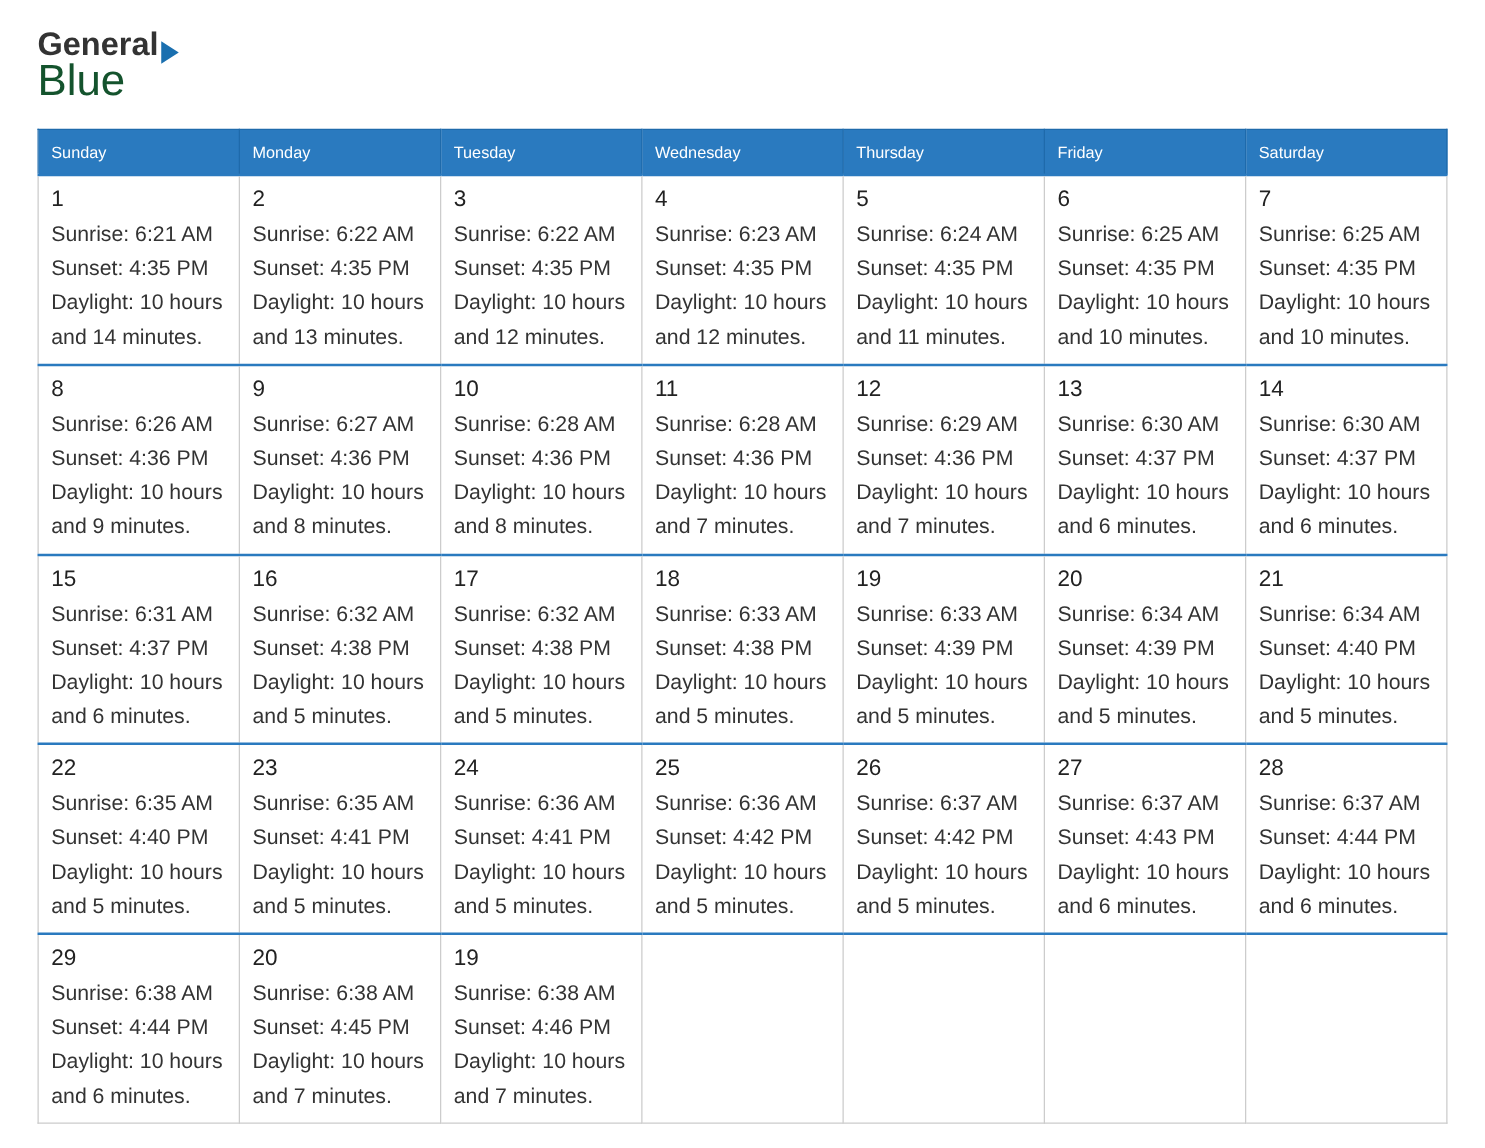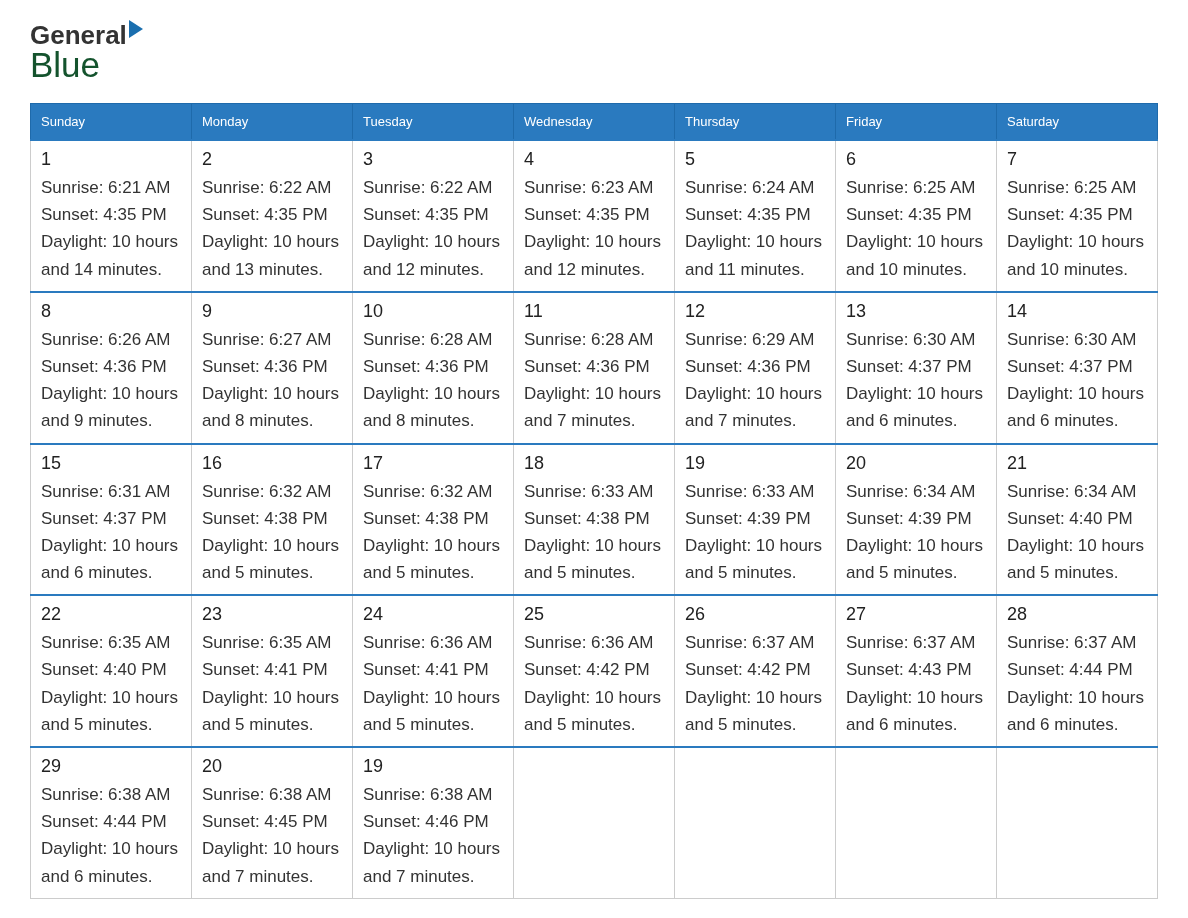--- a/index.html
+++ b/index.html
@@ -77,21 +77,21 @@
     }
     .empty-cell {
       background: #fff;
     }
   </style>
 </head>
 <body>
 
 <div class="header-area">
   <div class="logo">
-  <div style="display:flex;align-items:flex-start;">
+  <div style="display:flex;align-items:flex-end;">
     <span style="font-size:26px;font-weight:bold;color:#333;">General</span>
     <span style="display:inline-block;width:0;height:0;border-top:9px solid transparent;border-bottom:9px solid transparent;border-left:14px solid #1a6faf;margin:0 2px;"></span>
   </div>
   <div style="margin-top:-6px;padding-left:0px;">
     <span style="font-size:35px;font-weight:normal;color:#14532d;">Blue</span>
   </div>
 </div>
   <div class="title-area">
     <div class="month-title"></div>
     <div class="location-title"></div>

